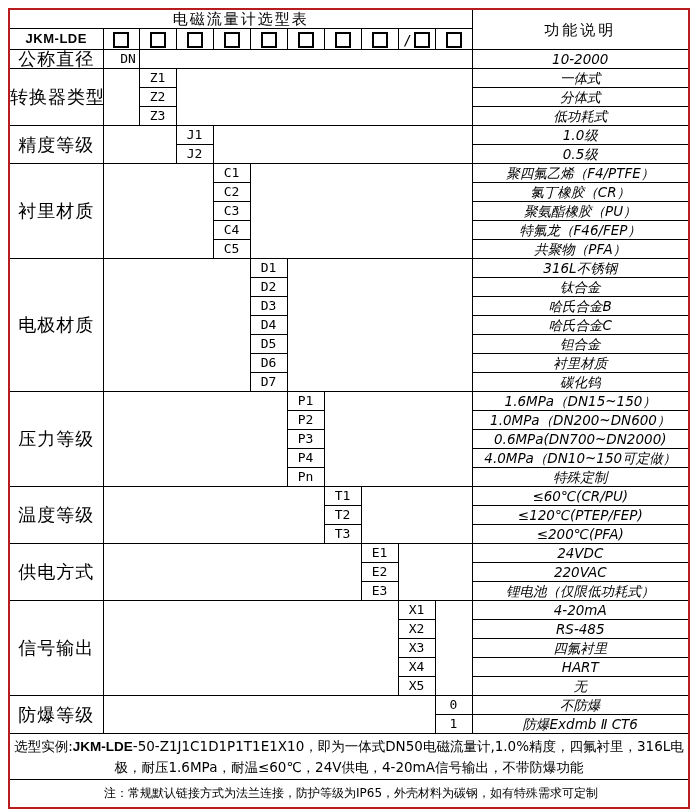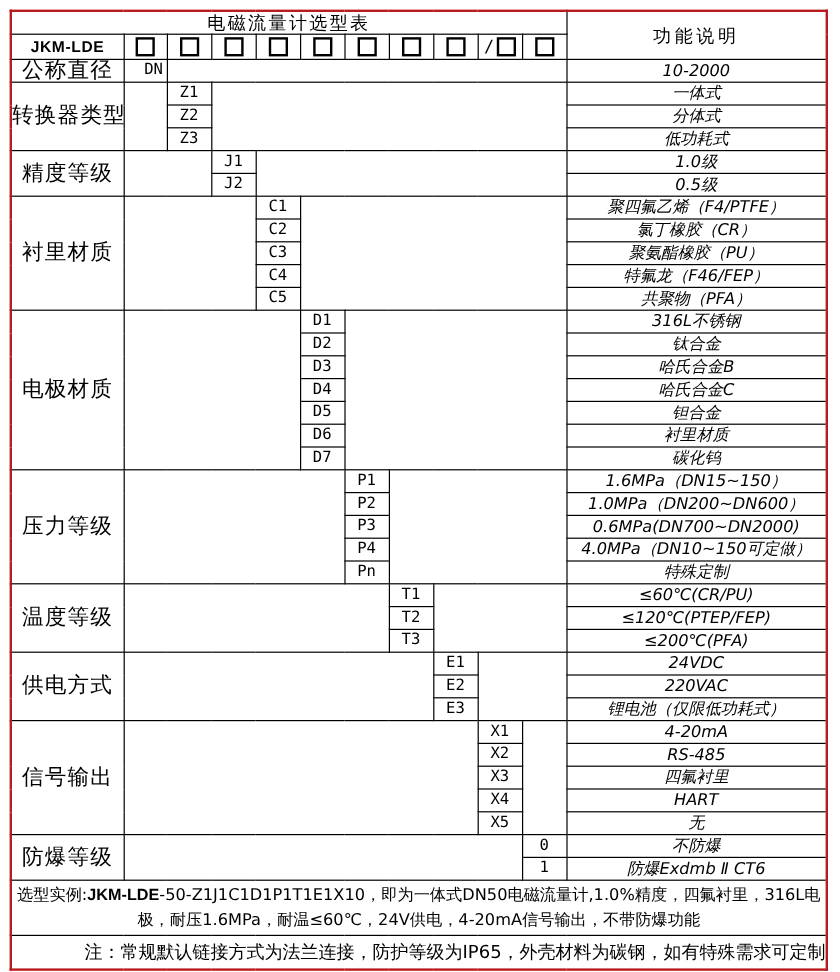--- a/index.html
+++ b/index.html
@@ -79,23 +79,23 @@
     font-family: "DejaVu Sans Mono", monospace;
   }
   td.example {
     white-space: normal;
     font-size: 13.5px;
     line-height: 21px;
     padding: 1px 0;
   }
   td.example b { font-family: "Liberation Sans", sans-serif; }
   td.note {
-    text-align: right;
+    text-align: center;
     padding-left: 4px;
-    font-size: 15px;
+    font-size: 12px;
   }
 </style>
 </head>
 <body>
 
 <div class="wrap">
 <table class="sel">
   <colgroup>
     <col class="c-cat">
         <col class="c-dn">

